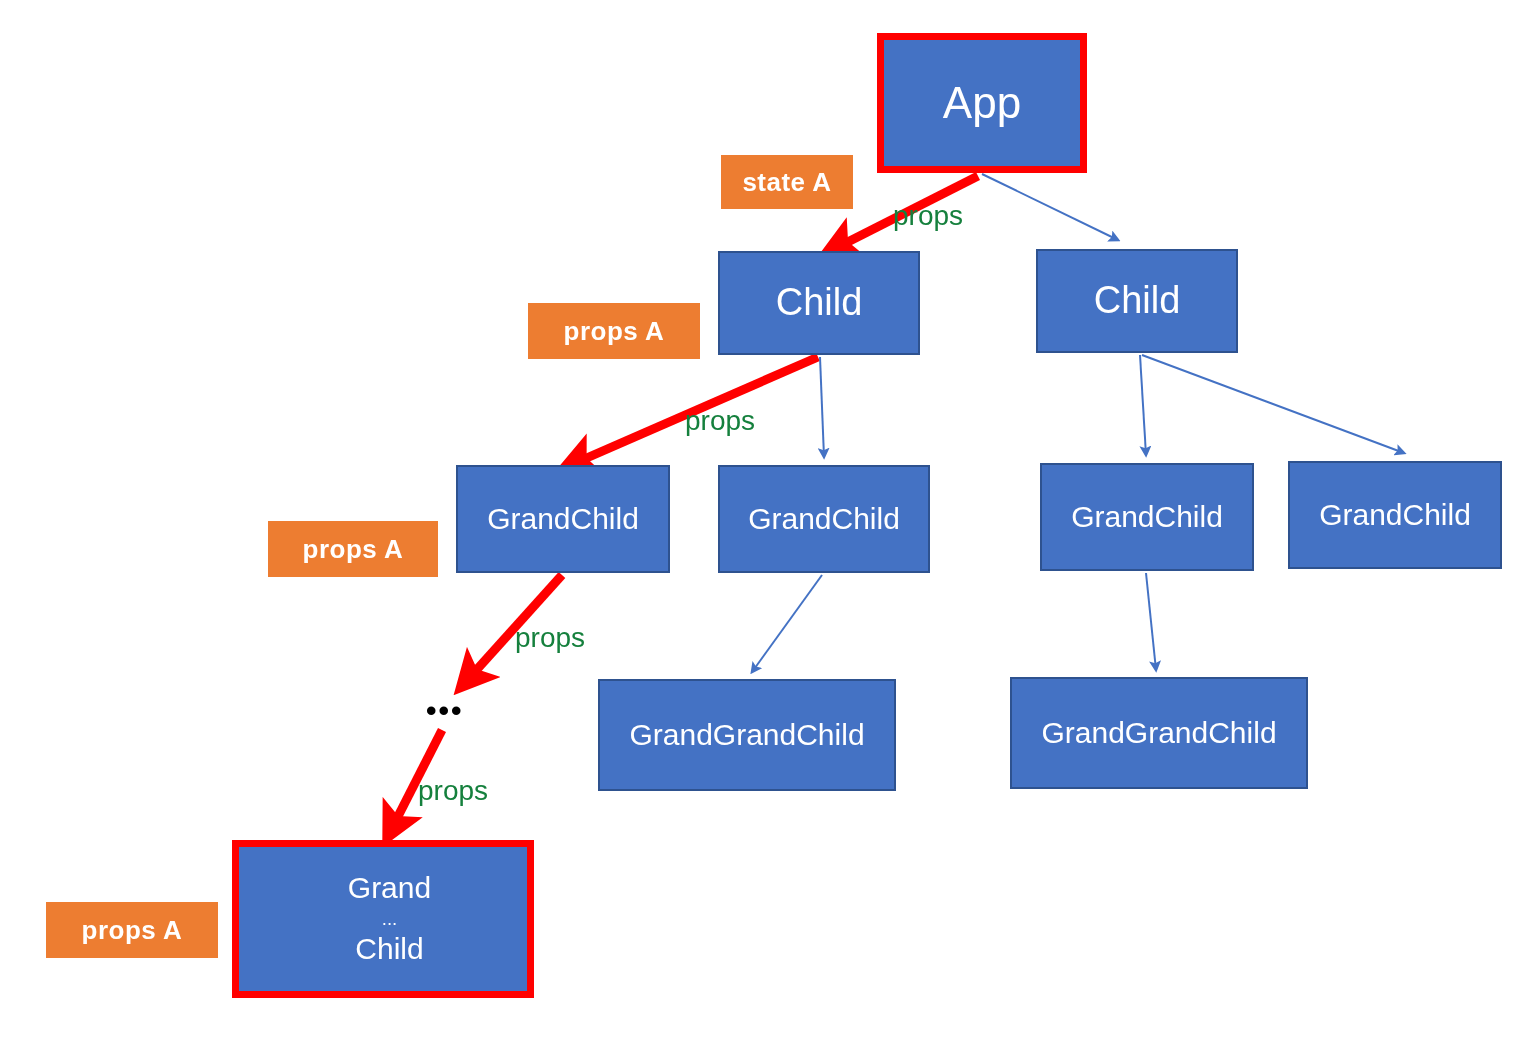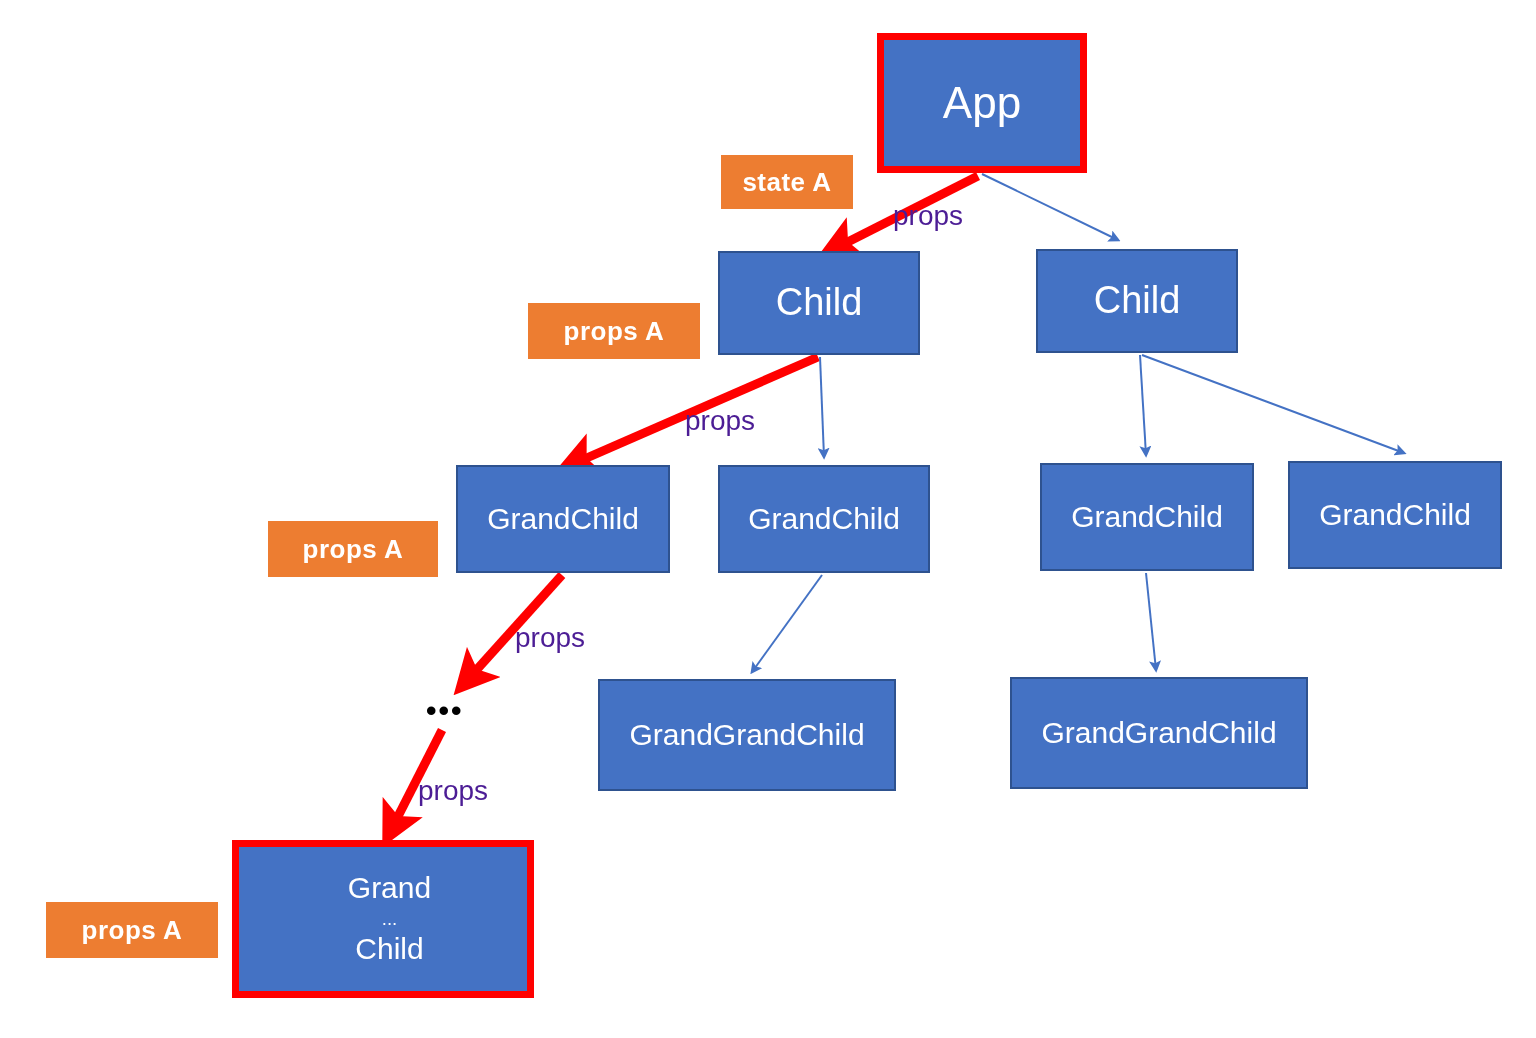--- a/index.html
+++ b/index.html
@@ -54,21 +54,21 @@
     display: flex;
     align-items: center;
     justify-content: center;
     font-family: "Liberation Sans", sans-serif;
     font-weight: bold;
     letter-spacing: 0.5px;
     z-index: 2;
   }
   .edge-label {
     position: absolute;
-    color: #4c1d95;
+    color: #15803d;
     font-family: "Liberation Sans", sans-serif;
     font-weight: 400;
     white-space: nowrap;
     z-index: 4;
   }
   .ellipsis-mark {
     position: absolute;
     color: #000000;
     font-family: "Liberation Sans", sans-serif;
     font-weight: bold;

